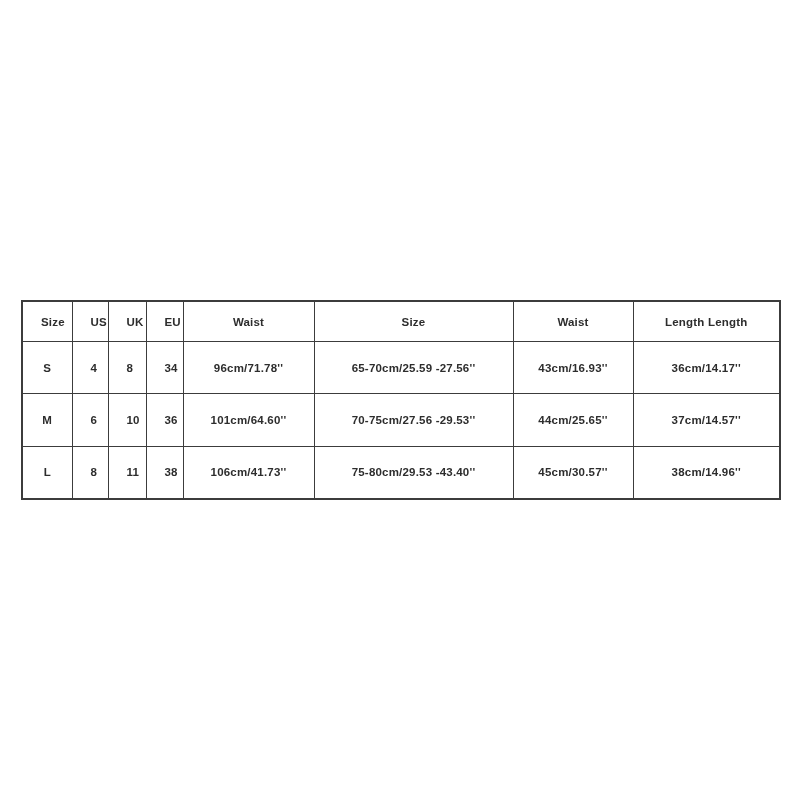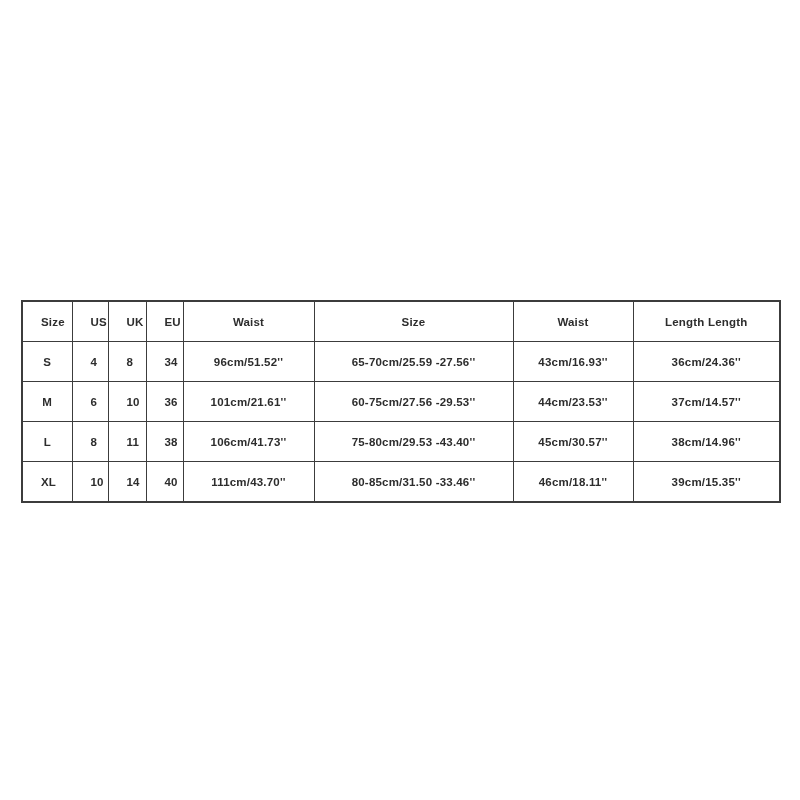--- a/index.html
+++ b/index.html
@@ -66,50 +66,40 @@
         <th>Waist</th>
         <th>Length Length</th>
       </tr>
     </thead>
     <tbody id="table-body">
         <tr>
           <td>S</td>
           <td>4</td>
           <td>8</td>
           <td>34</td>
-          <td>96cm/51.52''</td>
+          <td>96cm/71.78''</td>
           <td>65-70cm/25.59 -27.56''</td>
           <td>43cm/16.93''</td>
-          <td>36cm/24.36''</td>
+          <td>36cm/14.17''</td>
         </tr>
         <tr>
           <td>M</td>
           <td>6</td>
           <td>10</td>
           <td>36</td>
-          <td>101cm/21.61''</td>
-          <td>60-75cm/27.56 -29.53''</td>
-          <td>44cm/23.53''</td>
+          <td>101cm/64.60''</td>
+          <td>70-75cm/27.56 -29.53''</td>
+          <td>44cm/25.65''</td>
           <td>37cm/14.57''</td>
         </tr>
         <tr>
           <td>L</td>
           <td>8</td>
           <td>11</td>
           <td>38</td>
           <td>106cm/41.73''</td>
           <td>75-80cm/29.53 -43.40''</td>
           <td>45cm/30.57''</td>
           <td>38cm/14.96''</td>
         </tr>
-        <tr>
-          <td>XL</td>
-          <td>10</td>
-          <td>14</td>
-          <td>40</td>
-          <td>111cm/43.70''</td>
-          <td>80-85cm/31.50 -33.46''</td>
-          <td>46cm/18.11''</td>
-          <td>39cm/15.35''</td>
-        </tr>
       </tbody>
   </table>
 </div>
 
 </body></html>

